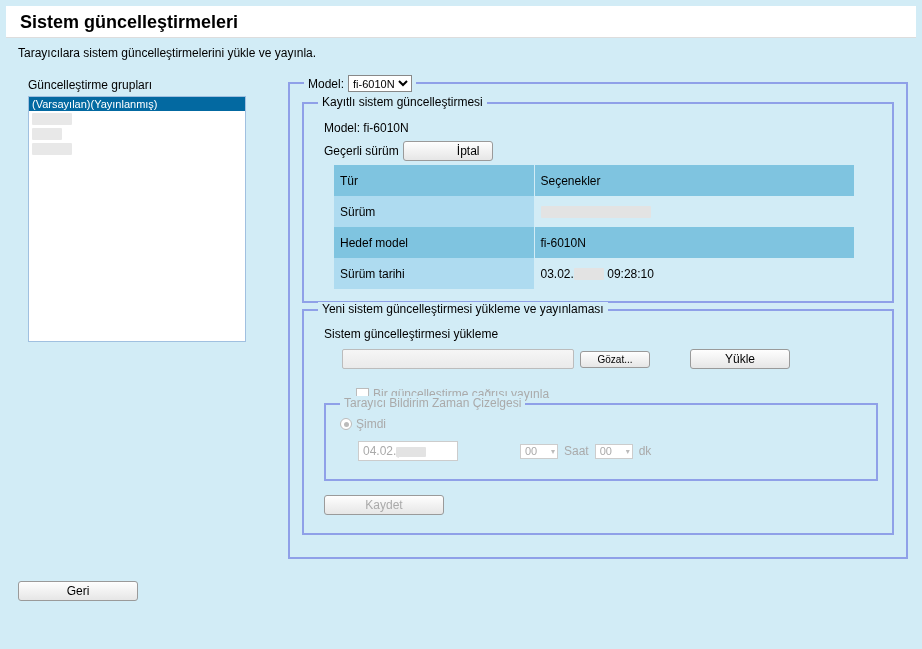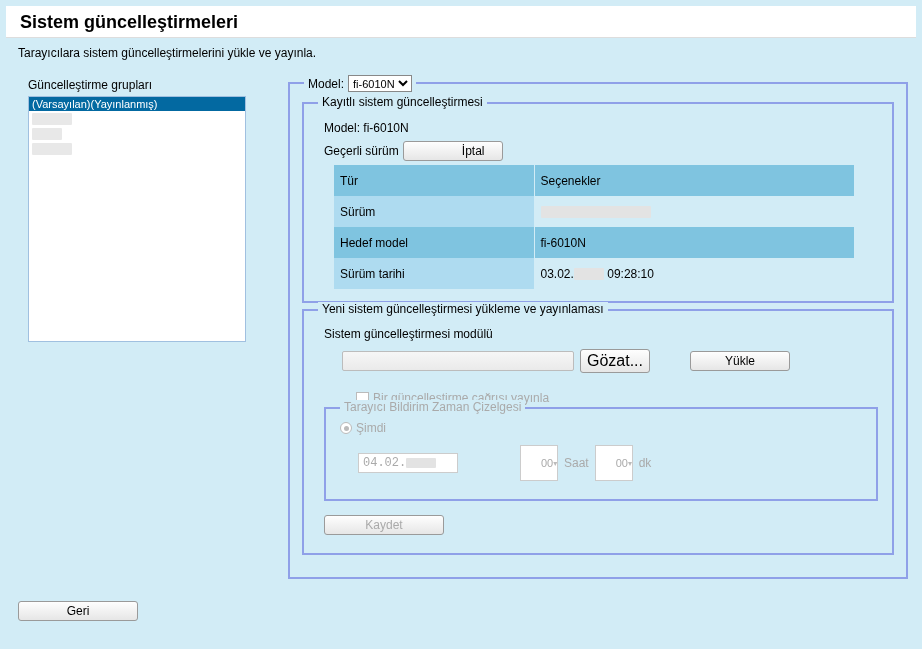--- a/index.html
+++ b/index.html
@@ -95,22 +95,22 @@
   .current-row { display:flex; align-items:center; gap:4px; margin:6px 0 4px 0;}
   .btn {
     background: linear-gradient(#fefefe,#e6e6e6);
     border: 1px solid #9a9a9a;
     border-radius: 3px;
     font-size: 12px;
     padding: 2px 0;
     cursor: pointer;
     text-align:center;
   }
-  .btn.small { width:100px;padding-left:41px; }
-  .btn.tiny { width:70px; font-size:16px;}
+  .btn.small { width:90px;padding-left:41px; }
+  .btn.tiny { width:70px; font-size:10px;}
   .btn.med { width:100px;}
   .btn.wide { width:120px;}
   .info-table {
     margin-left: 10px;
     border-collapse: collapse;
     width: 520px;
   }
   .info-table td {
     padding: 2px 6px;
     font-size: 12px;
@@ -147,27 +147,27 @@
   .inner-fieldset.disabled { color:#aaa;}
   .radio-row{ display:flex; align-items:center; gap:4px; margin:2px 0;}
   .radio{
     width:12px;height:12px;border:1px solid #bbb;border-radius:50%;background:#fff;
     display:inline-flex;align-items:center;justify-content:center;
   }
   .radio.selected::after{content:"";width:5px;height:5px;border-radius:50%;background:#bbb;}
   .sched-row{ display:flex; align-items:center; gap:6px; margin:10px 0 2px 18px;}
   .date-input{
     width:100px;height:20px;border:1px solid #ccc;background:#fff;color:#aaa;
-    padding:2px 4px;font-size:12px;font-family:Liberation Mono, monospace;
+    padding:2px 4px;font-size:12px;
   }
   .num-sel{
-    width:38px;height:36px;border:1px solid #ccc;background:#fff;color:#aaa;
+    width:38px;height:15px;border:1px solid #ccc;background:#fff;color:#aaa;
     font-size:11px;
     display:inline-flex;align-items:center;justify-content:space-between;
-    padding:0 2px 0 20px;
+    padding:0 2px 0 4px;
   }
   .tri{ font-size:8px;color:#bbb;}
   .save-row{ margin:14px 0 0 0;}
   .btn.disabled{ color:#aaa; cursor:default;}
   .back-row{ margin:22px 0 0 18px;}
 </style>
 </head>
 <body>
 
 <div class="title-bar">Sistem güncelleştirmeleri</div>
@@ -219,21 +219,21 @@
             <td>
               <span>03.02.</span><span class="ghost-inline" style="width:30px;height:12px;">.</span><span> 09:28:10</span>
             </td>
           </tr>
         </tbody>
           </table>
       </div>
 
       <div class="inner-fieldset" style="padding-bottom:18px;">
         <div class="inner-legend">Yeni sistem güncelleştirmesi yükleme ve yayınlaması</div>
-        <div class="module-label">Sistem güncelleştirmesi modülü</div>
+        <div class="module-label">Sistem güncelleştirmesi yükleme</div>
         <div class="upload-row">
           <div class="file-box"></div>
           <button class="btn tiny">Gözat...</button>
           <div class="spacer"></div>
           <button class="btn med">Yükle</button>
         </div>
 
         <div class="chk-row">
           <span class="chk"></span>
           <span>Bir güncelleştirme çağrısı yayınla</span>

